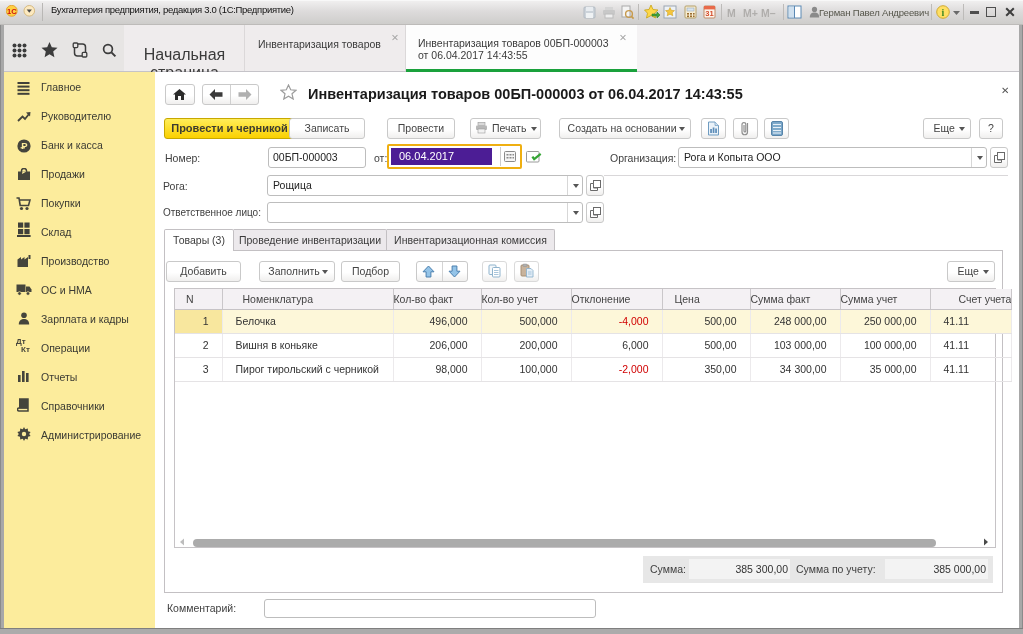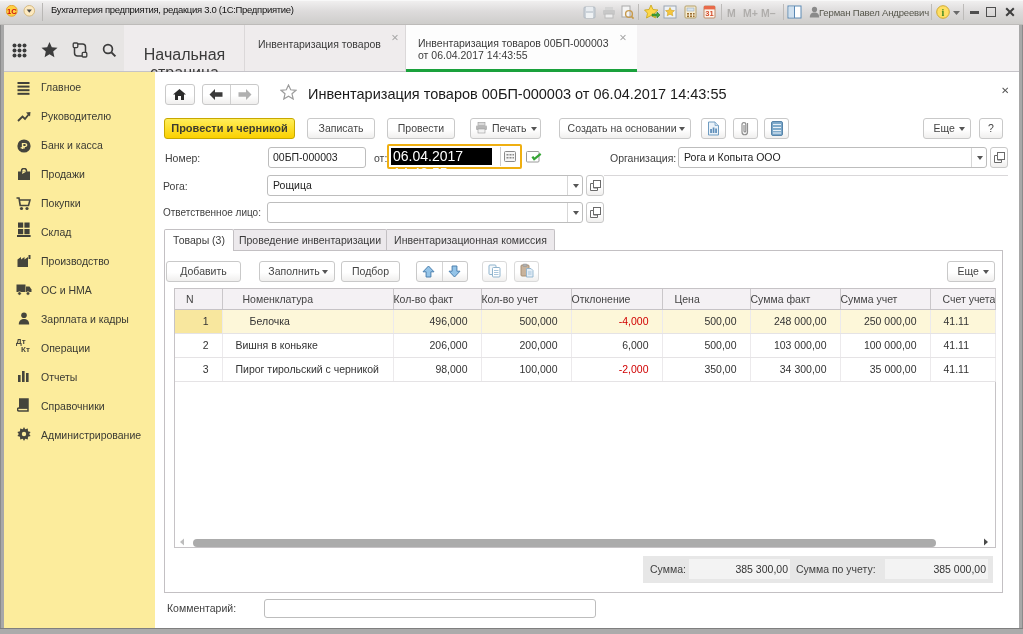--- a/index.html
+++ b/index.html
@@ -234,25 +234,25 @@
 <div class="a" style="left:230px;top:85px;width:1px;height:19px;background:#d0d0d0"></div>
 <svg class="a" style="left:209px;top:89px" width="14" height="11" viewBox="0 0 14 11">
     <path d="M6 0 L0.5 5.5 L6 11 V7.8 H13.5 V3.2 H6 Z" fill="#3a3a3a"></path>
   </svg>
 <svg class="a" style="left:238px;top:89px" width="14" height="11" viewBox="0 0 14 11">
     <path d="M8 0 L13.5 5.5 L8 11 V7.8 H0.5 V3.2 H8 Z" fill="#b0b0b0"></path>
   </svg>
 <svg class="a" style="left:280px;top:84px" width="17" height="16" viewBox="0 0 17 16">
     <path d="M8.5 1 L10.7 5.8 L16 6.3 L12 9.8 L13.2 15 L8.5 12.2 L3.8 15 L5 9.8 L1 6.3 L6.3 5.8 Z" fill="none" stroke="#9c9c9c" stroke-width="1.2"></path>
   </svg>
-<div class="a" style="left:308px;top:86px;font-size:14.5px;font-weight:normal;color:#1a1a1a;white-space:nowrap">Инвентаризация товаров 00БП-000003 от 06.04.2017 14:43:55</div>
+<div class="a" style="left:308px;top:86px;font-size:14.5px;font-weight:bold;color:#1a1a1a;white-space:nowrap">Инвентаризация товаров 00БП-000003 от 06.04.2017 14:43:55</div>
 <div class="a" style="left:1001px;top:85px;font-size:10px;color:#555">✕</div>
 
 <div class="a" style="left:164px;top:118px;width:131px;height:21px;background:linear-gradient(#ffee59,#fad000);border:1px solid #c7a800;border-radius:3px;text-align:center;line-height:19px;font-size:11px;font-weight:bold;color:#3c3c30">Провести и черникой</div>
-<div class="btn" style="left:307px;top:118px;width:68px;height:21px">Записать</div>
+<div class="btn" style="left:289px;top:118px;width:76px;height:21px">Записать</div>
 <div class="btn" style="left:387px;top:118px;width:68px;height:21px">Провести</div>
 <div class="btn" style="left:470px;top:118px;width:71px;height:21px"></div>
 <svg class="a" style="left:475px;top:122px" width="13" height="12" viewBox="0 0 13 12">
     <rect x="3" y="0.5" width="7" height="3" fill="#d9d9d9" stroke="#999" stroke-width=".6"></rect>
     <rect x="1" y="3.5" width="11" height="4.5" rx="1" fill="#b8b8b8"></rect>
     <rect x="3" y="7" width="7" height="4" fill="#f2f2f2" stroke="#999" stroke-width=".6"></rect>
   </svg>
 <div class="a" style="left:492px;top:122px;font-size:10.5px;color:#444">Печать</div>
 <div class="a" style="left:531px;top:127px;border:3.5px solid transparent;border-top:4.5px solid #555"></div>
 <div class="btn" style="left:559px;top:118px;width:132px;height:21px">Создать на основании &nbsp;</div>
@@ -282,21 +282,21 @@
     </g>
   </svg>
 <div class="btn" style="left:923px;top:118px;width:48px;height:21px">Еще &nbsp;</div>
 <div class="a" style="left:959px;top:127px;border:3.5px solid transparent;border-top:4.5px solid #555"></div>
 <div class="btn" style="left:979px;top:118px;width:24px;height:21px">?</div>
 
 <div class="lbl" style="left:165px;top:152px">Номер:</div>
 <div class="inp" style="left:268px;top:147px;width:98px;padding-left:4px">00БП-000003</div>
 <div class="lbl" style="left:374px;top:152px">от:</div>
 <div class="a" style="left:387px;top:144px;width:135px;height:25px;border:2px solid #efaf11;border-radius:2px;background:#fff"></div>
-<div class="a" style="left:391px;top:148px;width:101px;height:17px;background:#000000;color:#fff;font-size:14px;line-height:17px;padding-left:2px">06.04.2017 14:43:55</div>
+<div class="a" style="left:391px;top:148px;width:101px;height:17px;background:#4c1d95;color:#fff;font-size:11px;line-height:17px;padding-left:8px">06.04.2017 14:43:55</div>
 <div class="a" style="left:500px;top:147px;width:1px;height:19px;background:#cccccc"></div>
 <svg class="a" style="left:504px;top:151px" width="12" height="11" viewBox="0 0 12 11">
     <rect x="0.5" y="0.5" width="11" height="10" rx="1" fill="#f5f5f5" stroke="#8a8a8a"></rect>
     <g fill="#8a8a8a">
       <rect x="2.5" y="3" width="2" height="1.5"></rect>
       <rect x="5.5" y="3" width="2" height="1.5"></rect>
       <rect x="8.5" y="3" width="1.5" height="1.5"></rect>
       <rect x="2.5" y="6" width="2" height="1.5"></rect>
       <rect x="5.5" y="6" width="2" height="1.5"></rect>
       <rect x="8.5" y="6" width="1.5" height="1.5"></rect>
@@ -392,25 +392,25 @@
 <tbody>
       <tr style="height:20px;background:#f4f1f4">
 <td class="h" style="text-align:left;padding-left:11px">N</td>
         <td class="h" style="text-align:left;padding-left:20px">Номенклатура</td>
         <td class="h">Кол-во факт</td>
         <td class="h">Кол-во учет</td>
         <td class="h">Отклонение</td>
         <td class="h" style="text-align:left;padding-left:12px">Цена</td>
         <td class="h">Сумма факт</td>
         <td class="h">Сумма учет</td>
-        <td class="h" style="text-align:left;padding-left:12px">Счет учета</td>
+        <td class="h" style="text-align:left;padding-left:28px">Счет учета</td>
 </tr>
 <tr class="r" style="height:24px;background:#fdf7d9">
 <td style="background:#f8e79e">1</td>
-        <td style="text-align:left;padding-left:27px">Белочка</td>
+        <td style="text-align:left;padding-left:13px">Белочка</td>
         <td>496,000</td>
         <td>500,000</td>
         <td style="color:#d00000">-4,000</td>
         <td>500,00</td>
         <td>248 000,00</td>
         <td>250 000,00</td>
         <td style="text-align:left;padding-left:13px">41.11</td>
 </tr>
 <tr class="r" style="height:24px">
 <td>2</td>

